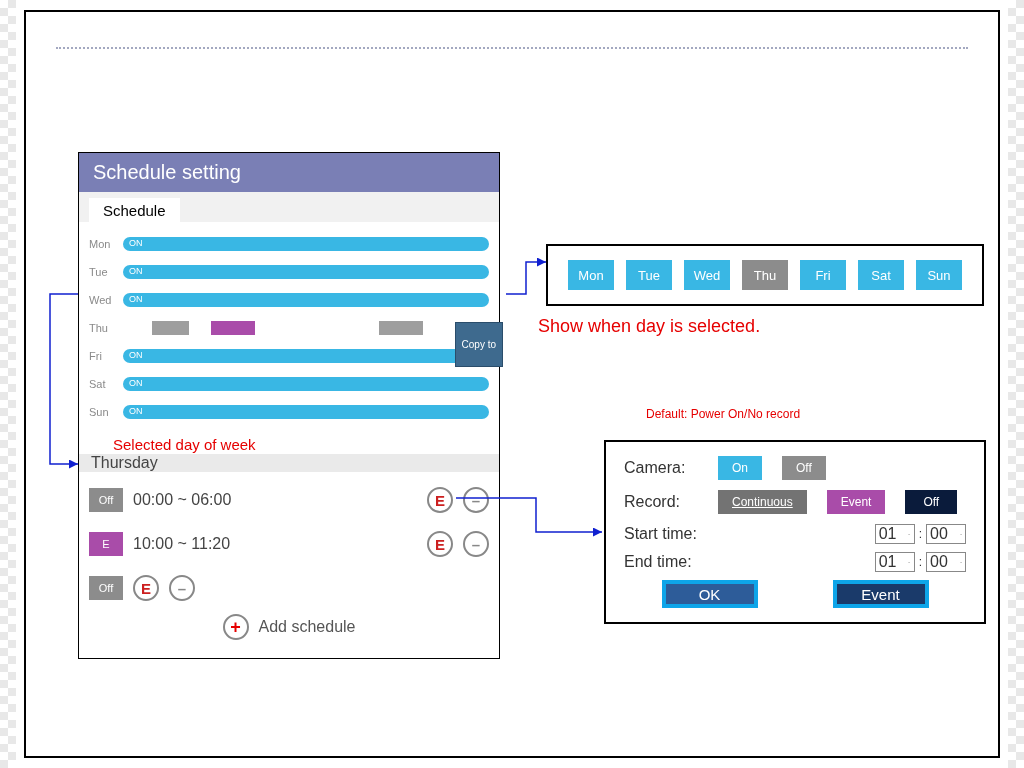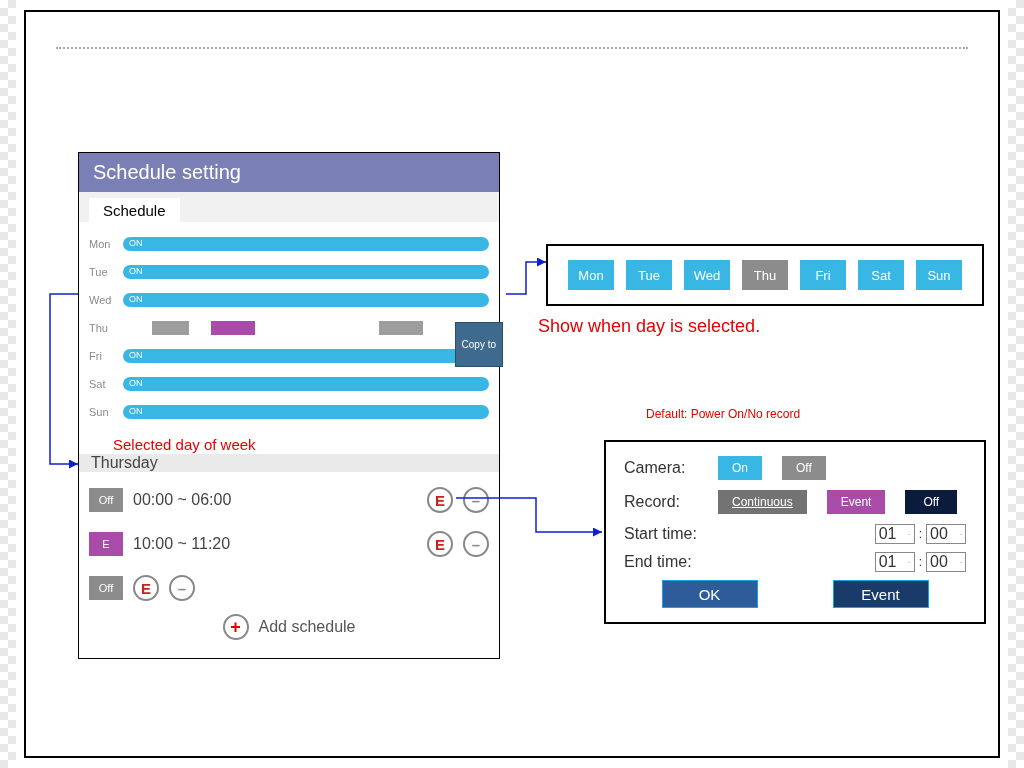--- a/index.html
+++ b/index.html
@@ -298,21 +298,21 @@
   font-size: 12px;
 }
 .action-row {
   display: flex;
   justify-content: space-around;
   margin-top: 4px;
 }
 .act-btn {
   width: 96px;
   height: 28px;
-  border: 1px solid #0ea5e9;
+  border: 4px solid #0ea5e9;
   background: #2d5c99;
   color: #fff;
   display: flex;
   align-items: center;
   justify-content: center;
   font-size: 15px;
 }
 .act-btn.cancel { background: #1a3a6a; }
 
 

